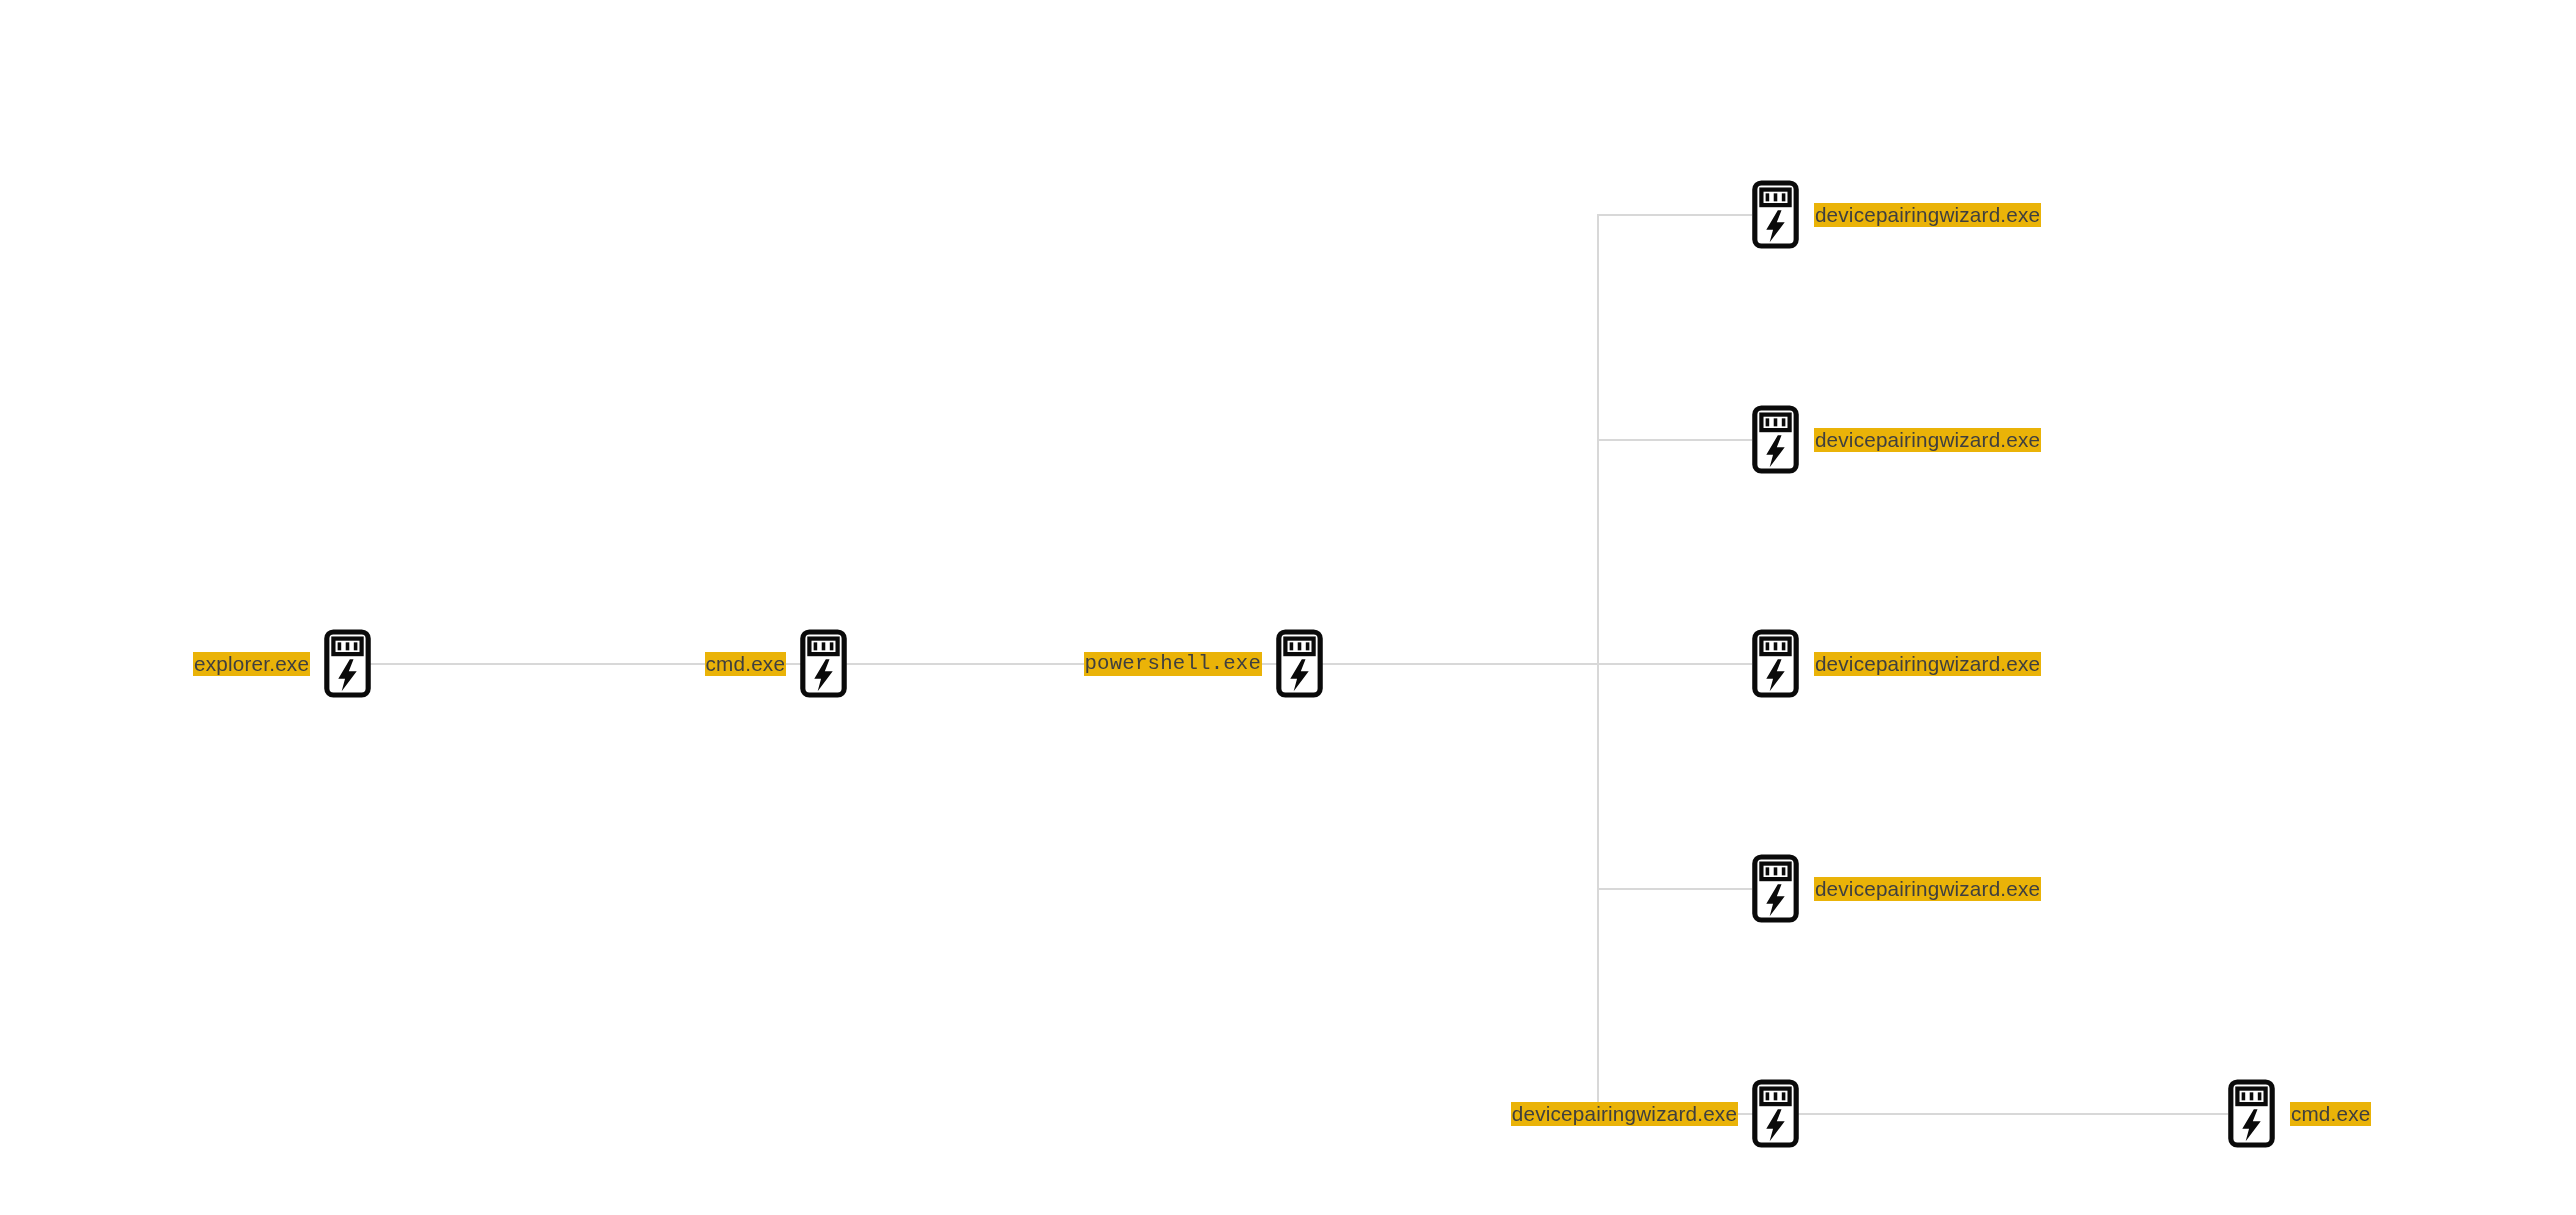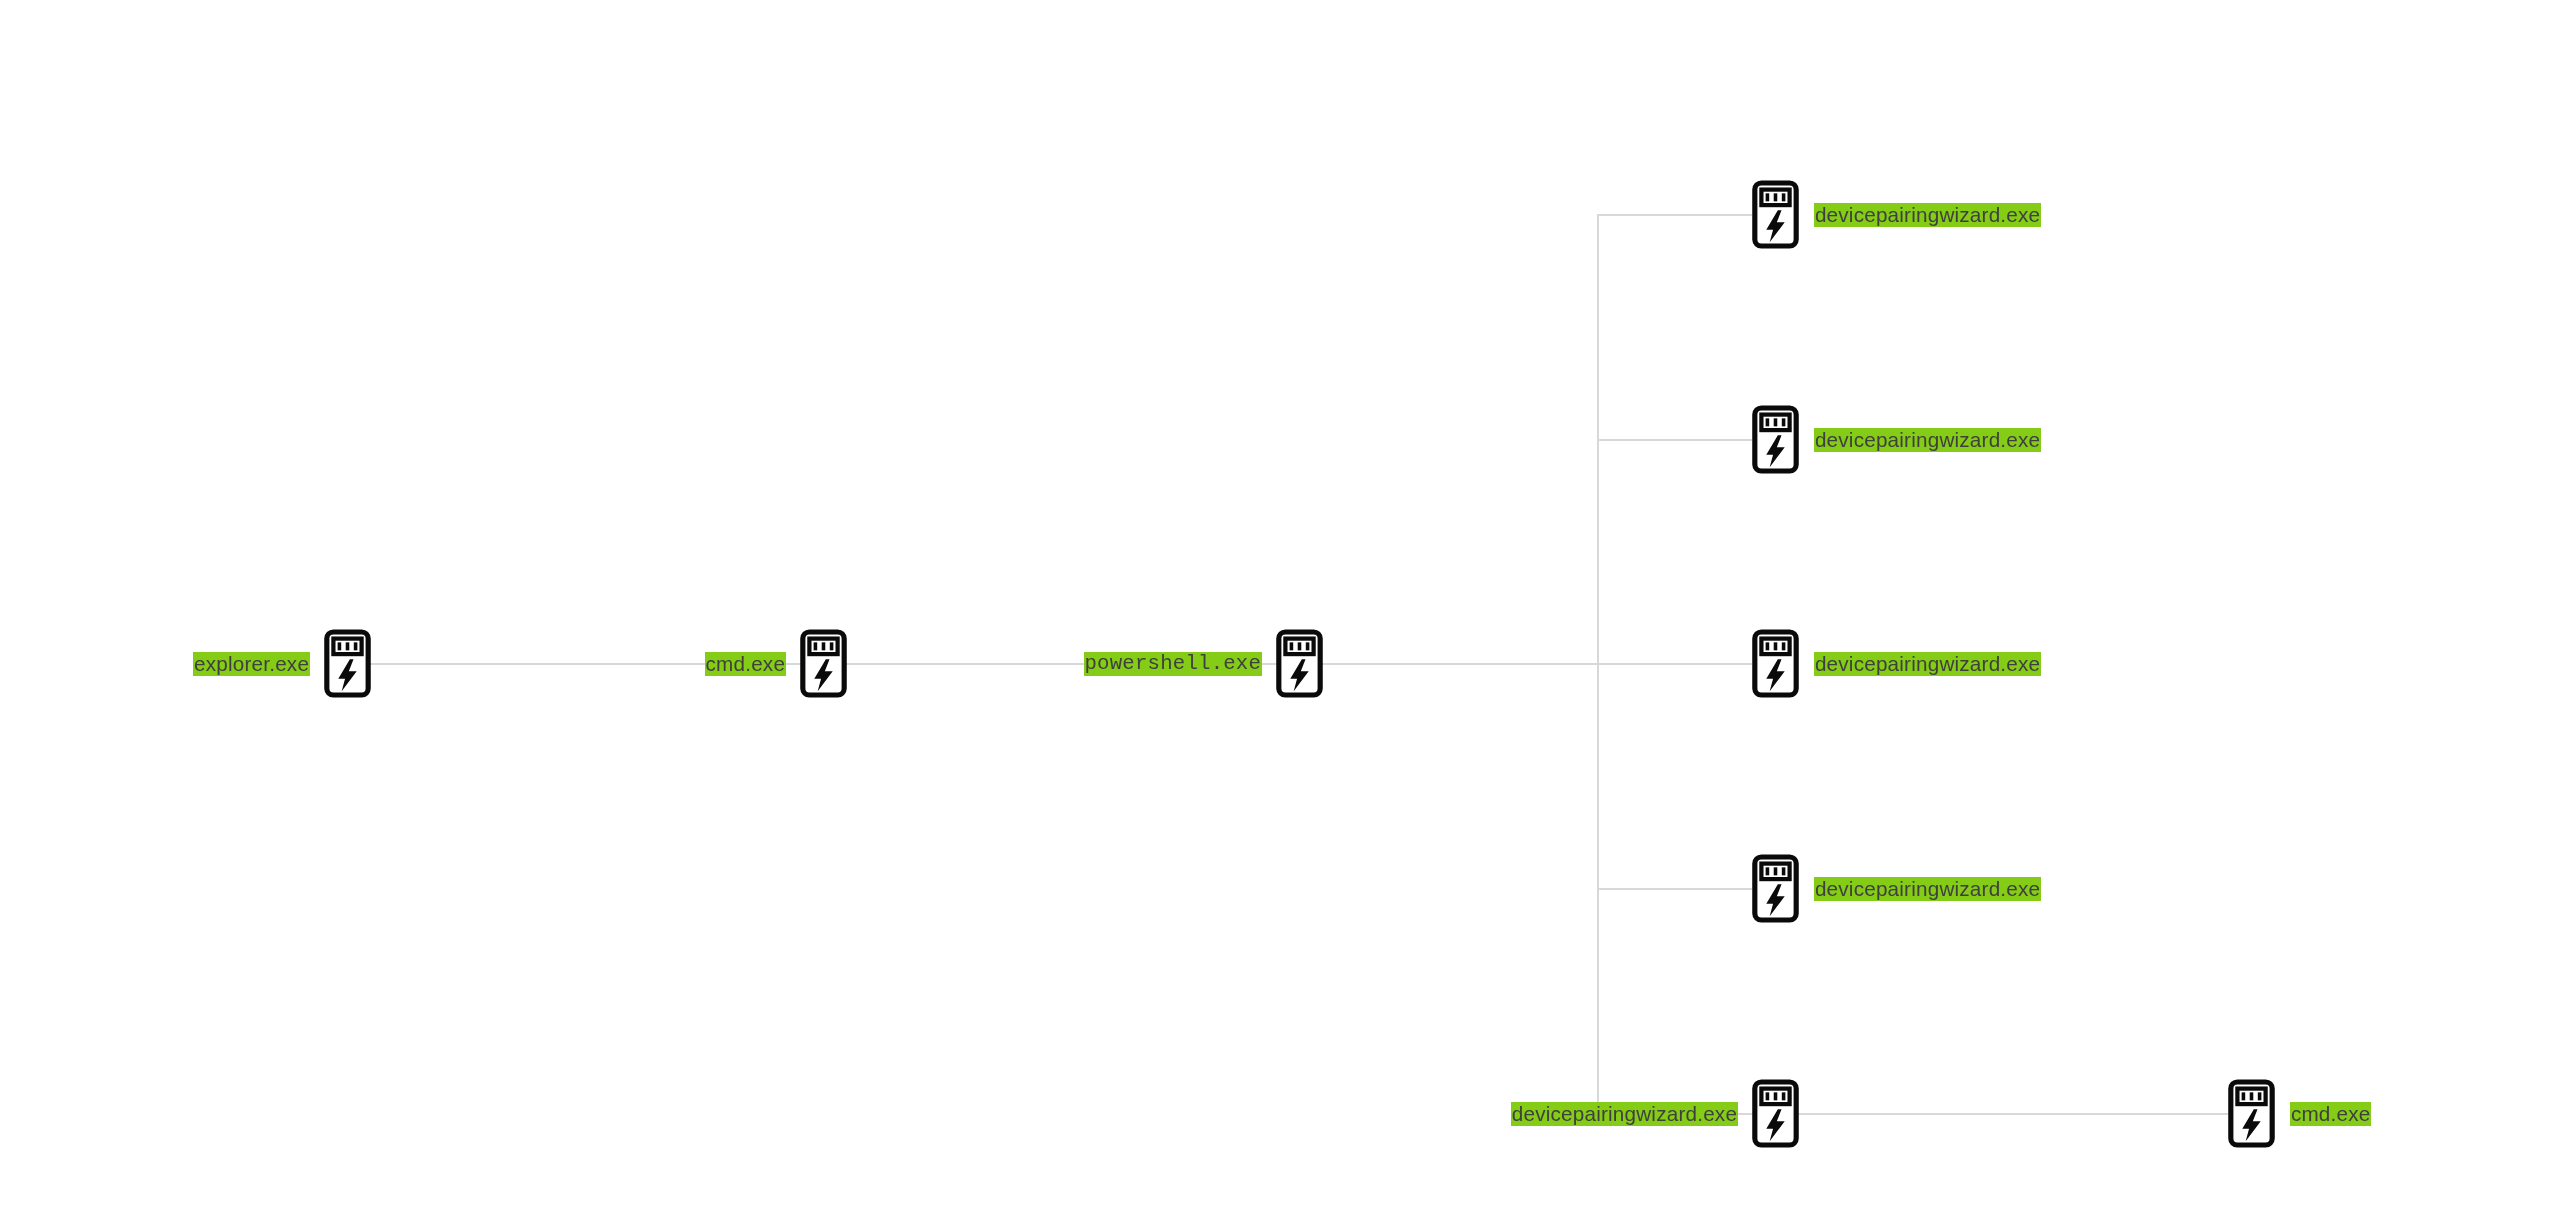--- a/index.html
+++ b/index.html
@@ -35,21 +35,21 @@
     height: 69px;
   }
   .node .label {
     position: absolute;
     white-space: nowrap;
     font-size: 20.7px;
     letter-spacing: 0.2px;
     height: 24.4px;
     line-height: 24.4px;
     top: -12.2px;
-    background: #84cc16;
+    background: #eab308;
     padding: 0 0.9px;
   }
   .node .label.side-left  { right: 0; }
   .node .label.side-right { left: 0; }
 </style>
 </head>
 <body>
 
 <div id="canvas" style="background: rgb(255, 255, 255);">
     <div class="edge" style="background: rgb(216, 216, 216); left: 370px; top: 663px; width: 1382px; height: 1.9px;"></div>

